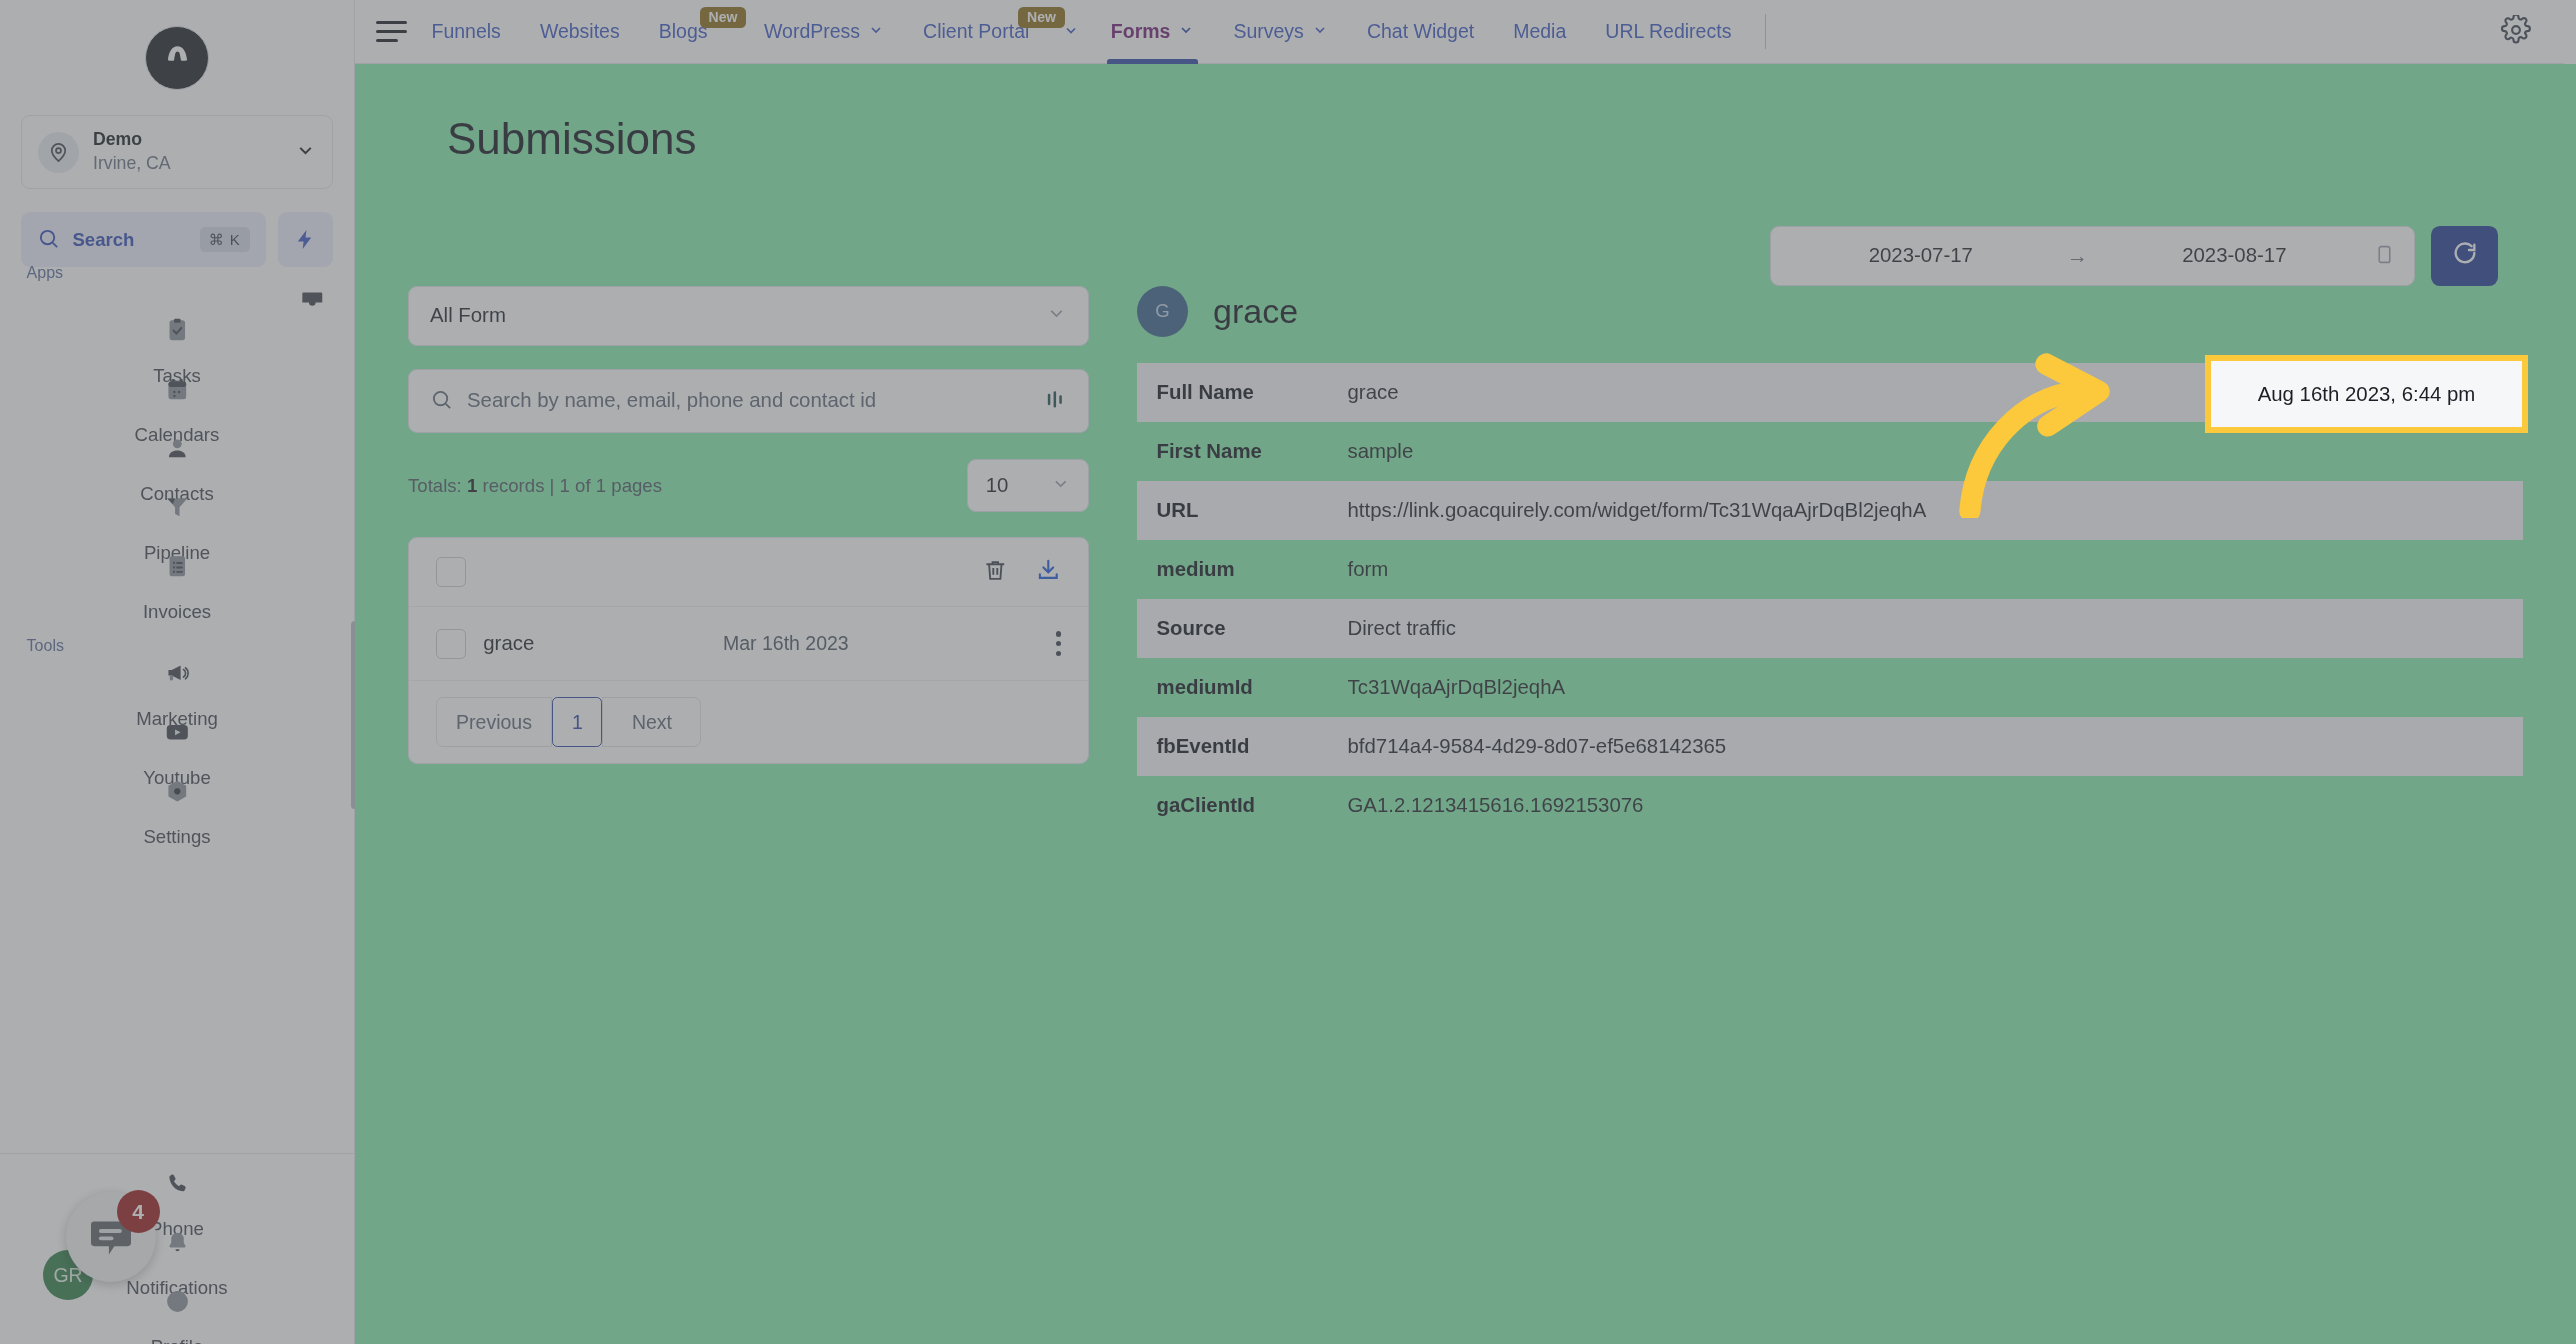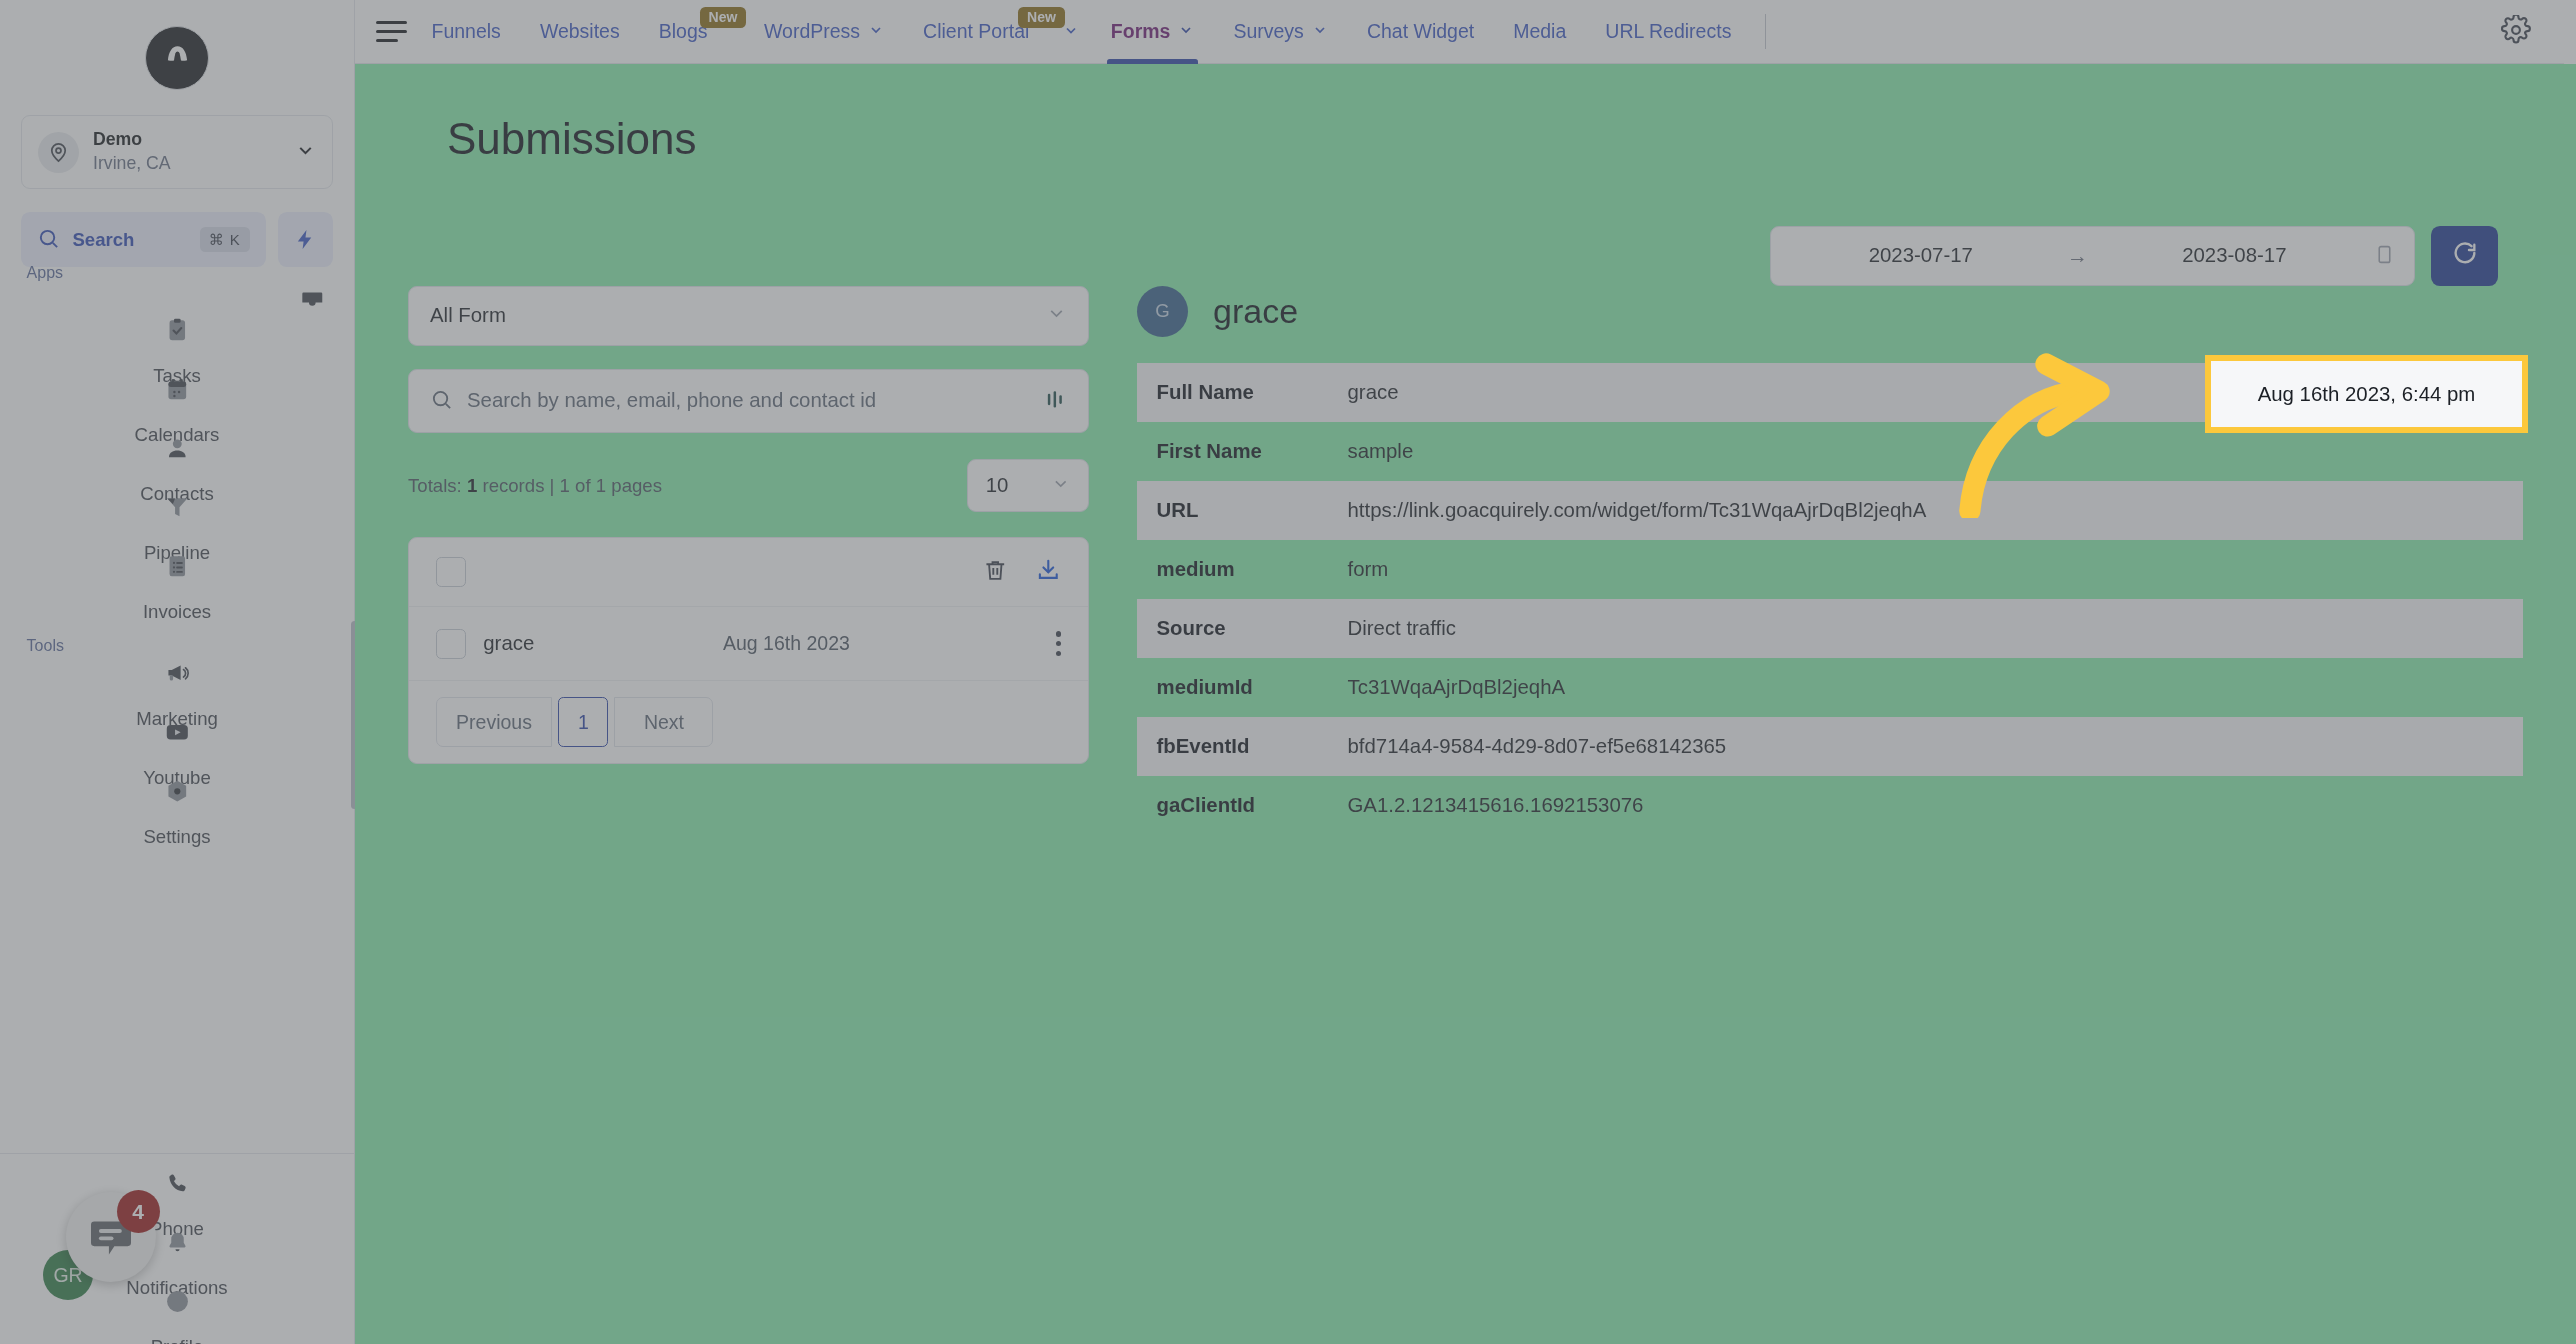--- a/index.html
+++ b/index.html
@@ -256,21 +256,21 @@
   }
   .rec-head-actions { margin-left: auto; display: flex; gap: 26.6px; align-items: center; }
   .rec-row {
     height: 74px; display: flex; align-items: center;
     padding: 0 26.6px; gap: 17.7px; border-bottom: 0.9px solid #eef0f3;
   }
   .rec-name { font-size: 20.4px; color: #1c2026; width: 222px; }
   .rec-date { font-size: 19.5px; color: #4d5663; }
   .kebab { margin-left: auto; display: flex; flex-direction: column; gap: 4.4px; }
   .kebab i { width: 5.3px; height: 5.3px; border-radius: 50%; background: #3a3f4b; display: block; }
-  .pager { height: 82px; display: flex; align-items: center; gap: 6px; padding: 0 26.6px; }
+  .pager { height: 82px; display: flex; align-items: center; gap: 0; padding: 0 26.6px; }
   .pg-btn {
     height: 50px; min-width: 99px; padding: 0 19.5px;
     border: 0.9px solid #dfe3ea; background: #fff;
     display: flex; align-items: center; justify-content: center;
     font-size: 19.5px; color: #5c6675;
   }
   .pg-btn:first-child { border-radius: 7px 0 0 7px; }
   .pg-btn:last-child { border-radius: 0 7px 7px 0; }
   .pg-num {
     height: 50px; min-width: 50px;
@@ -695,21 +695,21 @@
                     <path d="M7.6 9.4L12 13.8l4.4-4.4"></path>
                     <path d="M4.4 15.6v3.2h15.2v-3.2"></path>
                   </svg>
               </span>
             </div>
           </div>
 
           <div class="rec-row">
             <div class="cbx"></div>
             <span class="rec-name">grace</span>
-            <span class="rec-date">Aug 16th 2023</span>
+            <span class="rec-date">Mar 16th 2023</span>
             <span class="kebab">
                 <i></i>
                 <i></i>
                 <i></i>
               </span>
           </div>
 
           <div class="pager">
             <div class="pg-btn">Previous</div>
             <div class="pg-num">1</div>

